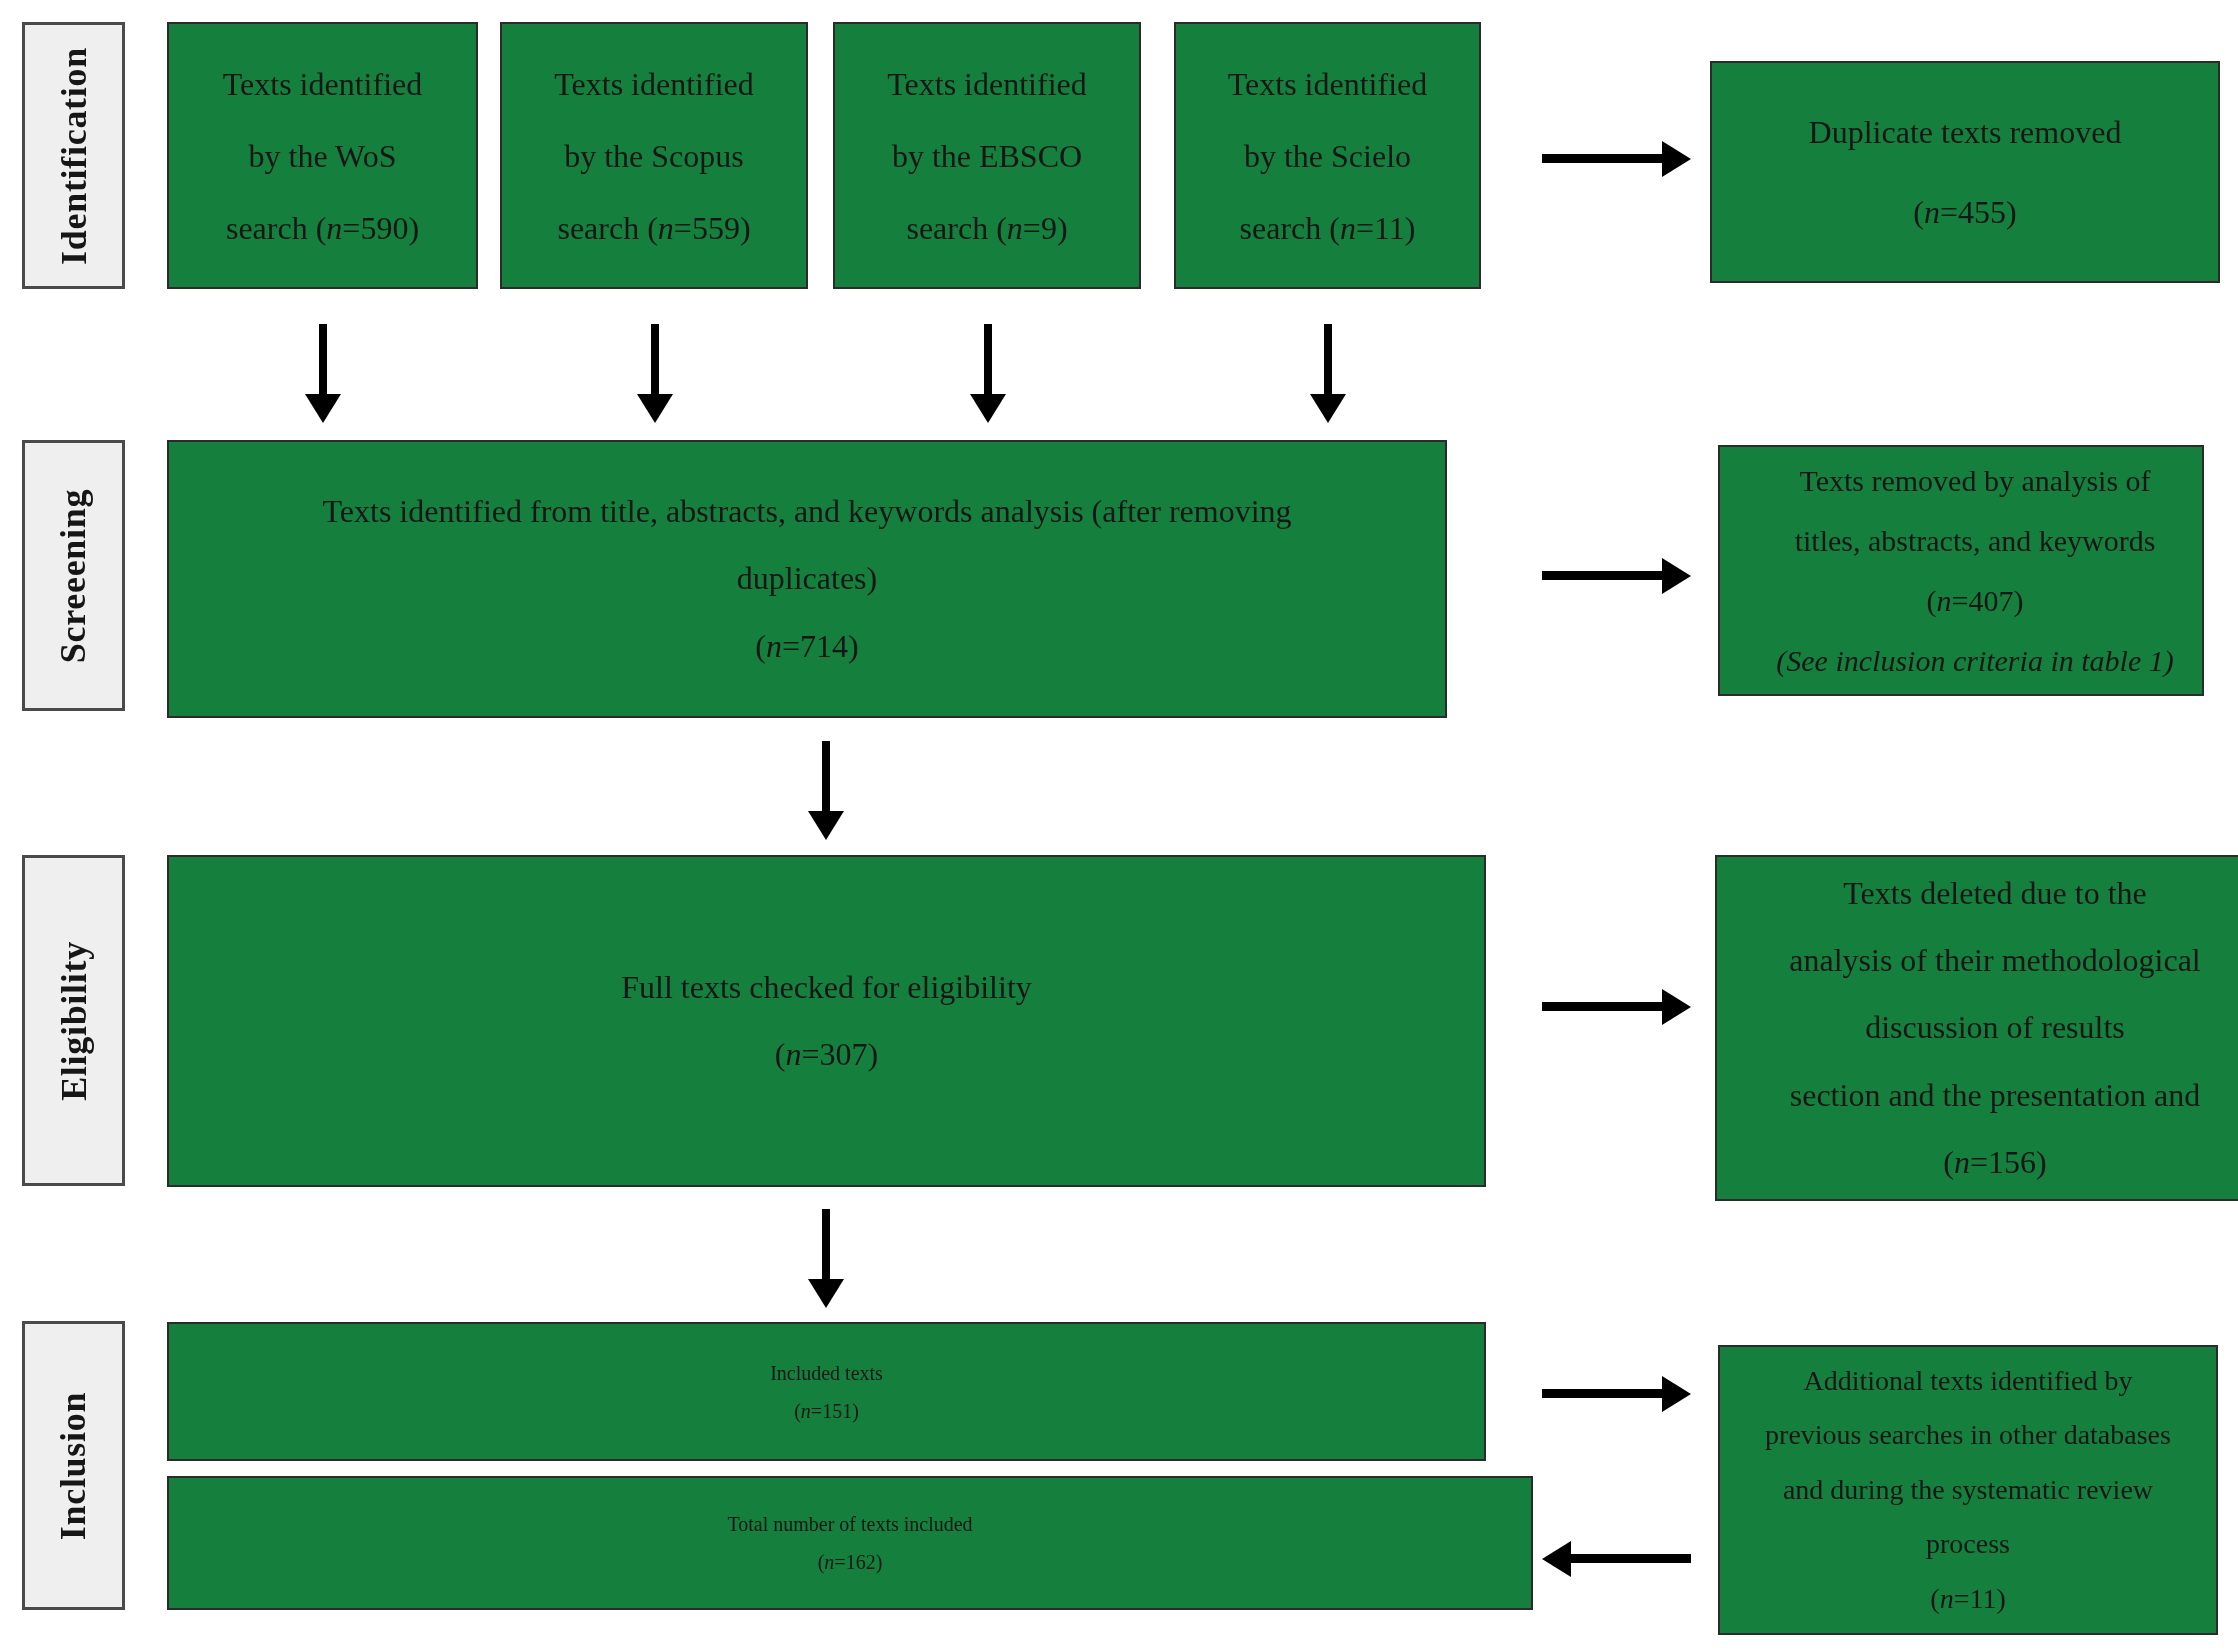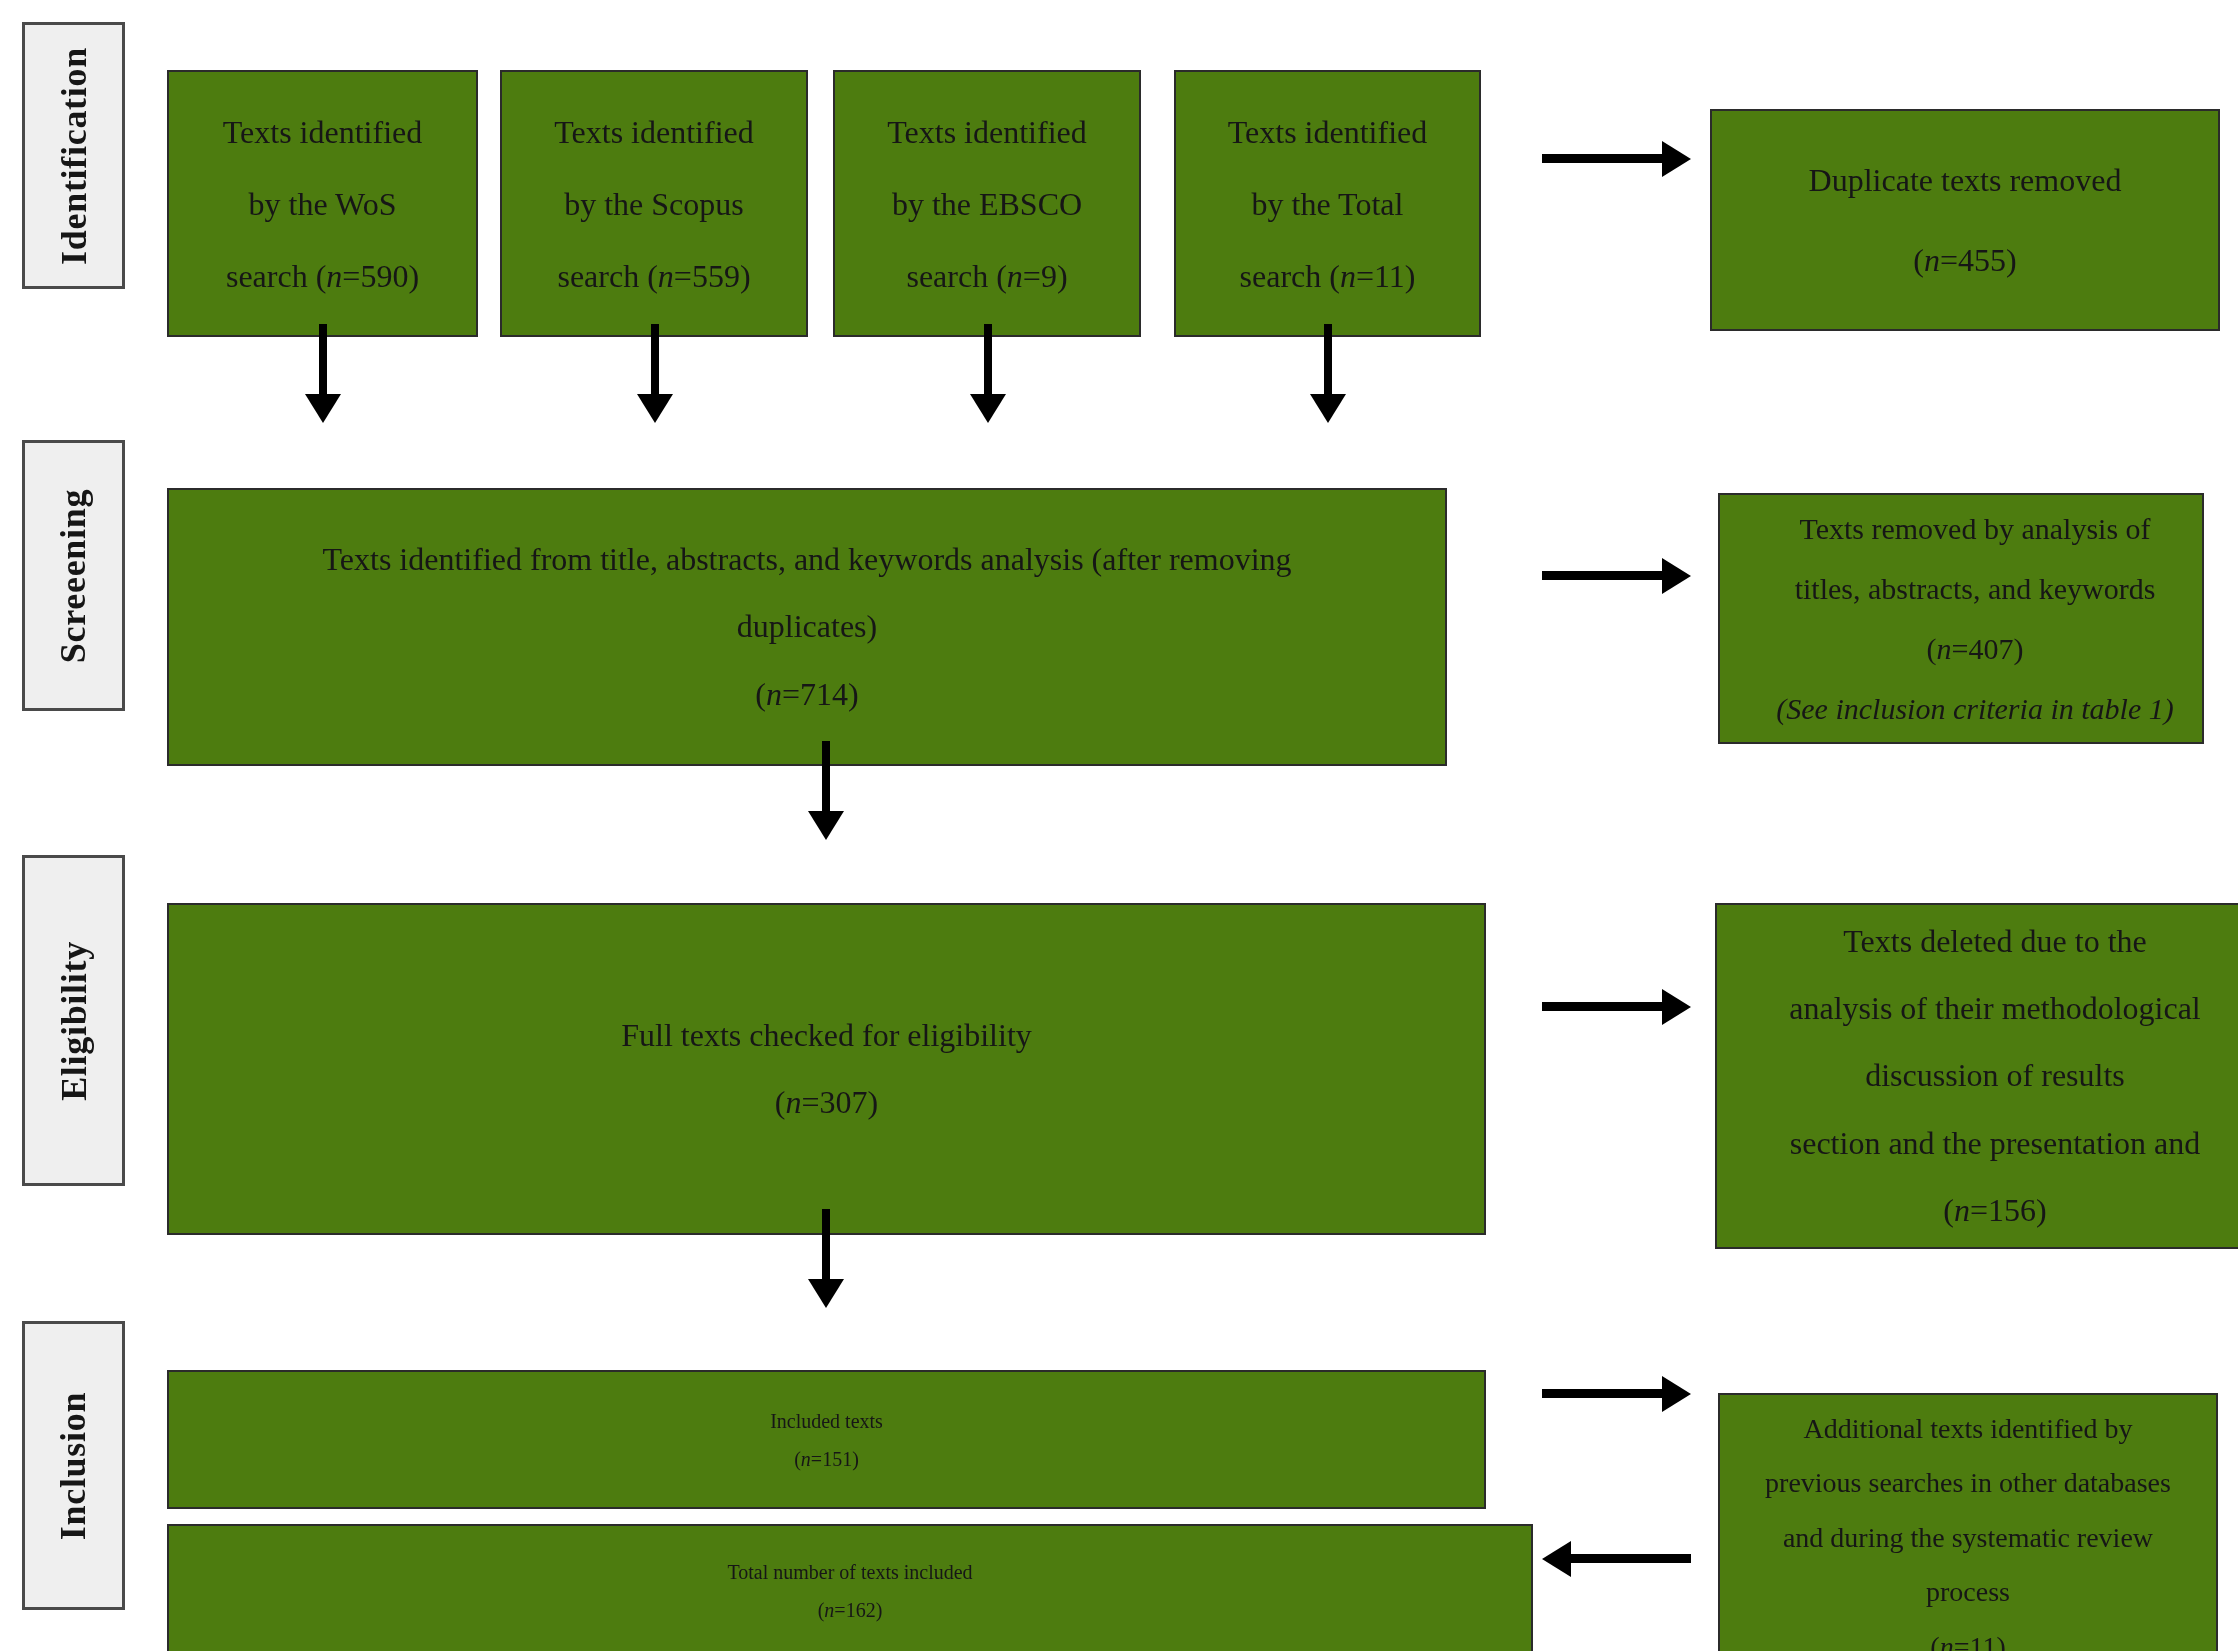--- a/index.html
+++ b/index.html
@@ -6,27 +6,26 @@
   .canvas {
     position:relative;
     width:2239px; height:1652px;
     background:#ffffff;
     font-family:"Liberation Serif","DejaVu Serif",serif;
     color:#161616;
   }
   
   .box {
     position:absolute;
-    background:#4d7c0f;
+    background:#15803d;
     border:2.6px solid #2b2b2b;
     box-sizing:border-box;
     display:flex; flex-direction:column;
     align-items:center; justify-content:center;
     text-align:center;
-    margin-top:48px;
   }
   .ln { white-space:nowrap; }
   .src  .ln { font-size:32px; line-height:2.25; }
   .wide .ln { font-size:32px; line-height:2.1; }
   .dup  .ln { font-size:32px; line-height:2.2; }
   .scr-side .ln { font-size:30px; line-height:2.0; }
   .eli-side .ln { font-size:32px; line-height:2.1; }
   .inc-side .ln { font-size:28px; line-height:1.95; }
   .inc-main .ln { font-size:20px; line-height:1.9; }
   .italic { font-style:italic; }
@@ -82,21 +81,21 @@
     <div class="ln">by the Scopus</div>
     <div class="ln">search (<i>n</i>=559)</div>
   </div>
   <div class="box src" style="left:833px; top:22px; width:308px; height:267px;">
     <div class="ln">Texts identified</div>
     <div class="ln">by the EBSCO</div>
     <div class="ln">search (<i>n</i>=9)</div>
   </div>
   <div class="box src" style="left:1174px; top:22px; width:307px; height:267px;">
     <div class="ln">Texts identified</div>
-    <div class="ln">by the Total</div>
+    <div class="ln">by the Scielo</div>
     <div class="ln">search (<i>n</i>=11)</div>
   </div>
 
   <div class="box dup" style="left:1710px; top:61px; width:510px; height:222px;gap:9px;">
     <div class="ln">Duplicate texts removed</div>
     <div class="ln">(<i>n</i>=455)</div>
   </div>
 
   <div class="varrow" style="left:303px; top:324px; height:99px;">
       <div class="shaft"></div>

